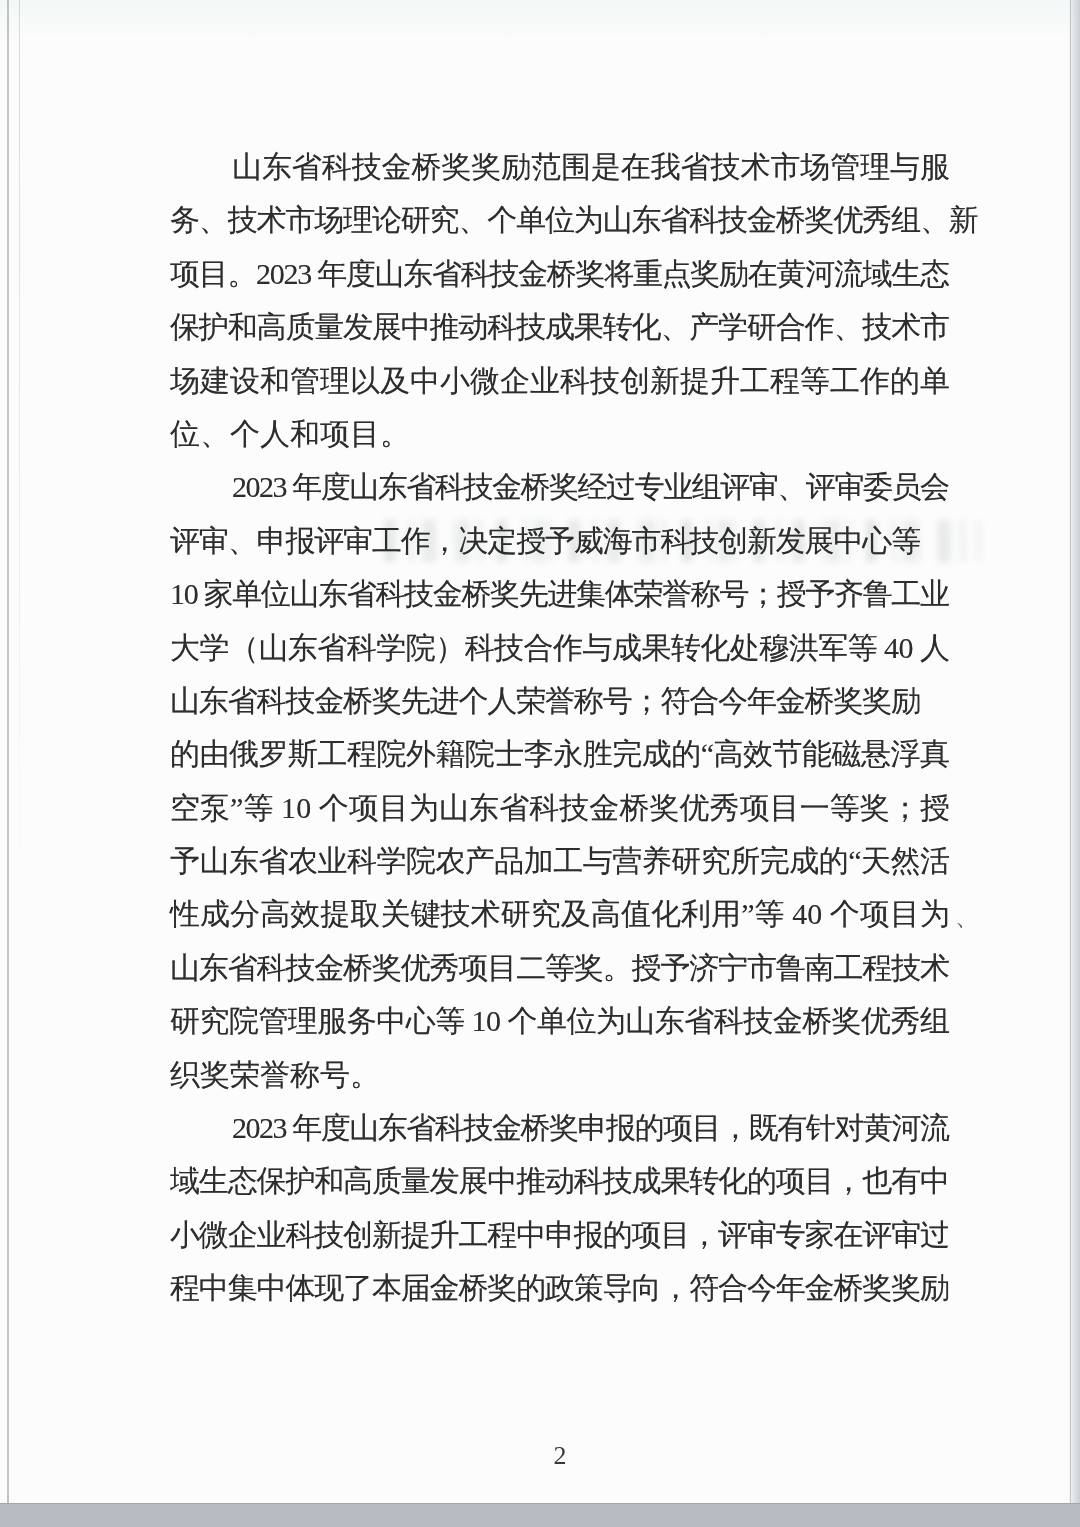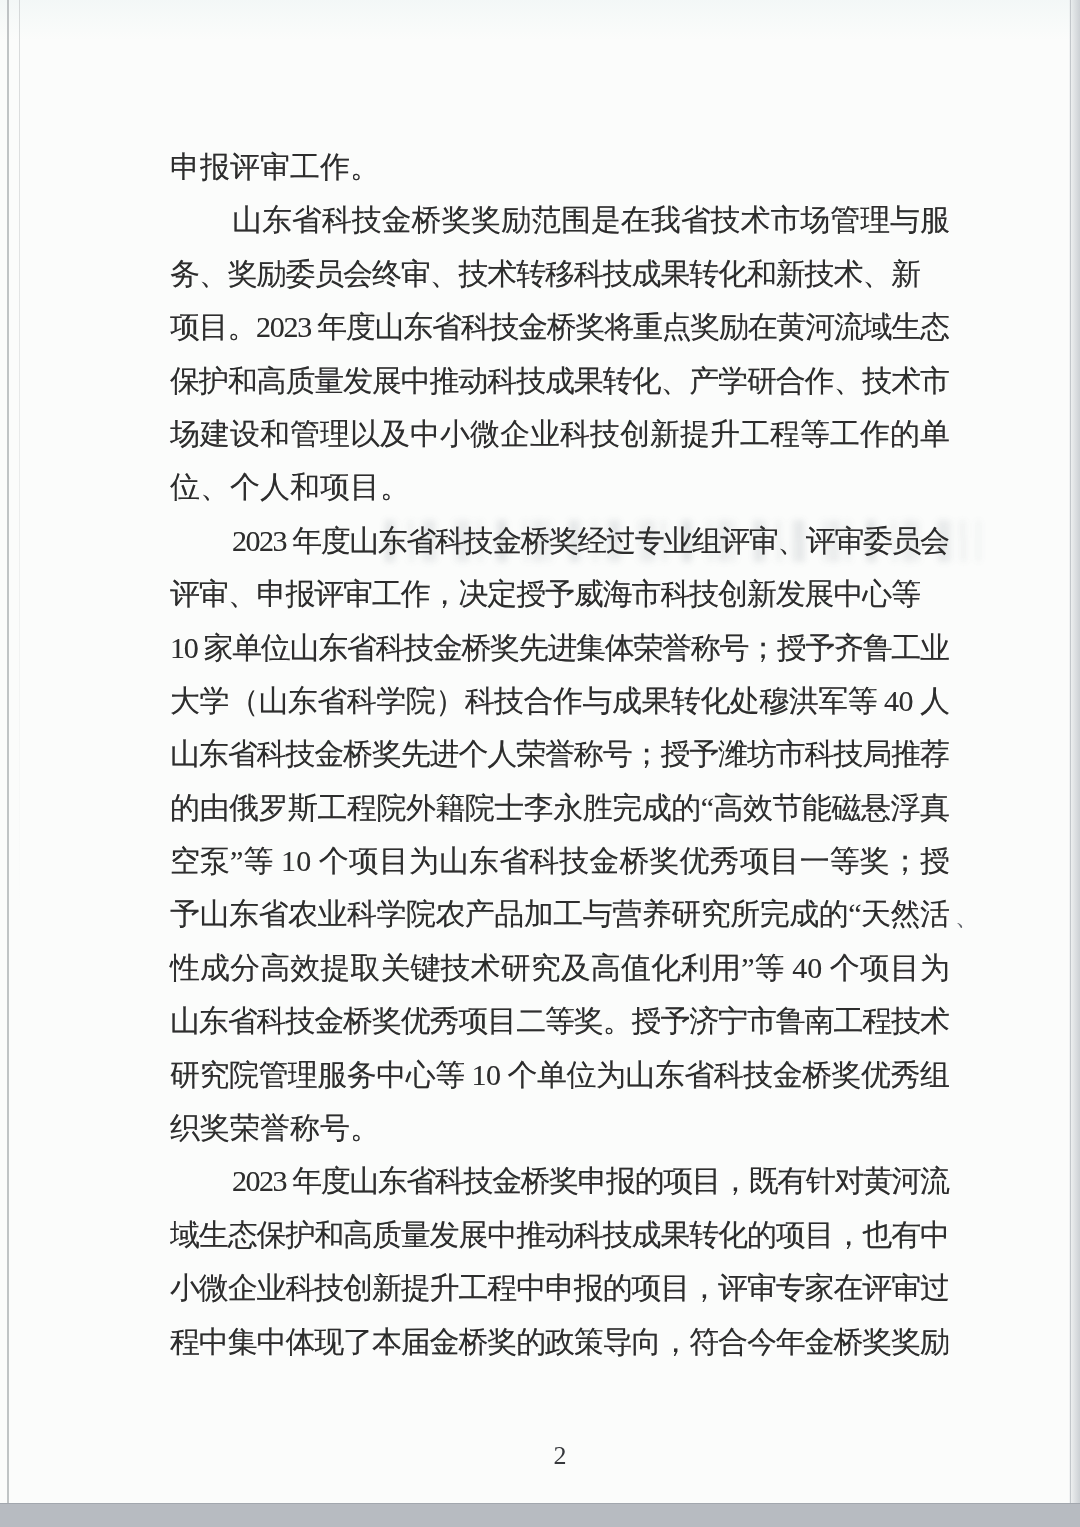--- a/index.html
+++ b/index.html
@@ -75,32 +75,31 @@
 
 <div class="page" style="--paper: #fbfcfb; --ink: #2d2d2d;">
   <div class="top-tint"></div>
   <div class="edge-left"></div>
   <div class="fold-line"></div>
   <div class="edge-right"></div>
   <div class="edge-right-line"></div>
   <div class="bleed"></div>
 
   <div class="text-block" id="text-block">
-      <div class="line"><span>申报评审工作。</span></div>
       <div class="line indent"><span style="letter-spacing: -0.0869565px;">山东省科技金桥奖奖励范围是在我省技术市场管理与服</span></div>
-      <div class="line"><span style="letter-spacing: -1.15385px;">务、奖励委员会终审、技术转移科技成果转化和新技术、新</span></div>
+      <div class="line"><span style="letter-spacing: -1.15385px;">务、技术市场理论研究、个单位为山东省科技金桥奖优秀组、新</span></div>
       <div class="line"><span style="letter-spacing: -1.2931px;">项目。2023 年度山东省科技金桥奖将重点奖励在黄河流域生态</span></div>
       <div class="line"><span style="letter-spacing: -1.15385px;">保护和高质量发展中推动科技成果转化、产学研合作、技术市</span></div>
       <div class="line"><span style="letter-spacing: 0px;">场建设和管理以及中小微企业科技创新提升工程等工作的单</span></div>
       <div class="line"><span>位、个人和项目。</span></div>
       <div class="line indent"><span style="letter-spacing: -1.46296px;">2023 年度山东省科技金桥奖经过专业组评审、评审委员会</span></div>
       <div class="line"><span style="letter-spacing: -1.15385px;">评审、申报评审工作，决定授予威海市科技创新发展中心等</span></div>
       <div class="line"><span style="letter-spacing: -1.33929px;">10 家单位山东省科技金桥奖先进集体荣誉称号；授予齐鲁工业</span></div>
       <div class="line"><span style="letter-spacing: -0.535714px;">大学（山东省科学院）科技合作与成果转化处穆洪军等 40 人</span></div>
-      <div class="line"><span style="letter-spacing: -1.15385px;">山东省科技金桥奖先进个人荣誉称号；授予潍坊市科技局推荐</span></div>
+      <div class="line"><span style="letter-spacing: -1.15385px;">山东省科技金桥奖先进个人荣誉称号；符合今年金桥奖奖励</span></div>
       <div class="line"><span style="letter-spacing: -0.51262px;">的由俄罗斯工程院外籍院士李永胜完成的“高效节能磁悬浮真</span></div>
       <div class="line"><span style="letter-spacing: 0.0597098px;">空泵”等 10 个项目为山东省科技金桥奖优秀项目一等奖；授</span></div>
       <div class="line"><span style="letter-spacing: -0.51262px;">予山东省农业科学院农产品加工与营养研究所完成的“天然活</span></div>
       <div class="line"><span style="letter-spacing: 0.0597098px;">性成分高效提取关键技术研究及高值化利用”等 40 个项目为</span></div>
       <div class="line"><span style="letter-spacing: -1.15385px;">山东省科技金桥奖优秀项目二等奖。授予济宁市鲁南工程技术</span></div>
       <div class="line"><span style="letter-spacing: -0.535714px;">研究院管理服务中心等 10 个单位为山东省科技金桥奖优秀组</span></div>
       <div class="line"><span>织奖荣誉称号。</span></div>
       <div class="line indent"><span style="letter-spacing: -1.46296px; text-align: right;">2023 年度山东省科技金桥奖申报的项目，既有针对黄河流</span></div>
       <div class="line"><span style="letter-spacing: -1.15385px;">域生态保护和高质量发展中推动科技成果转化的项目，也有中</span></div>
       <div class="line"><span style="letter-spacing: -1.15385px;">小微企业科技创新提升工程中申报的项目，评审专家在评审过</span></div>

